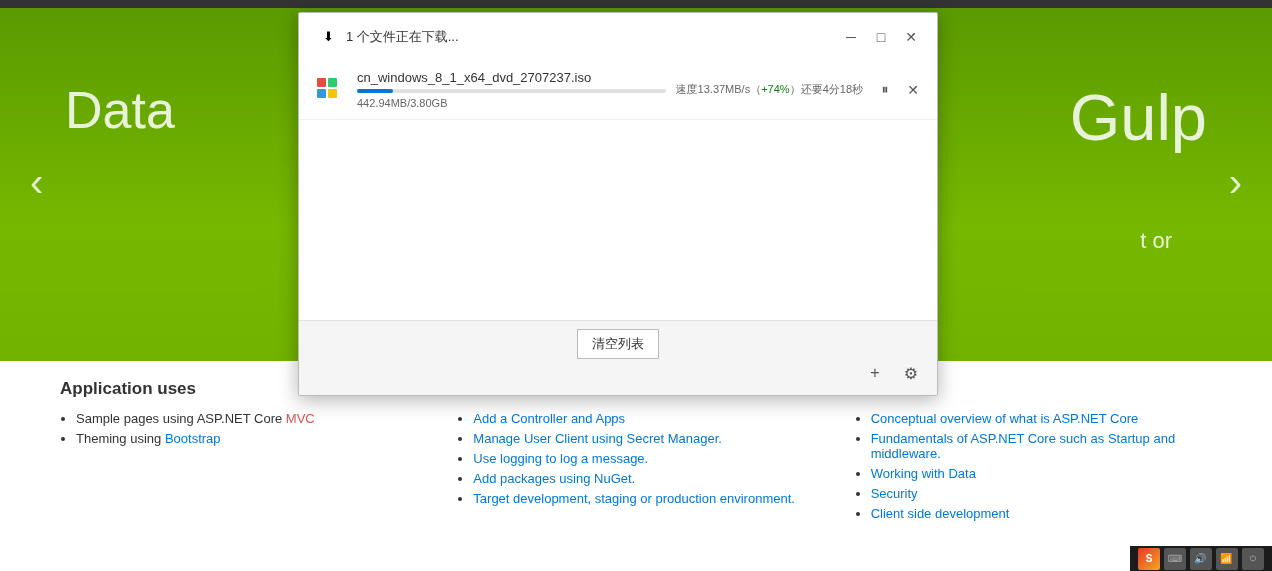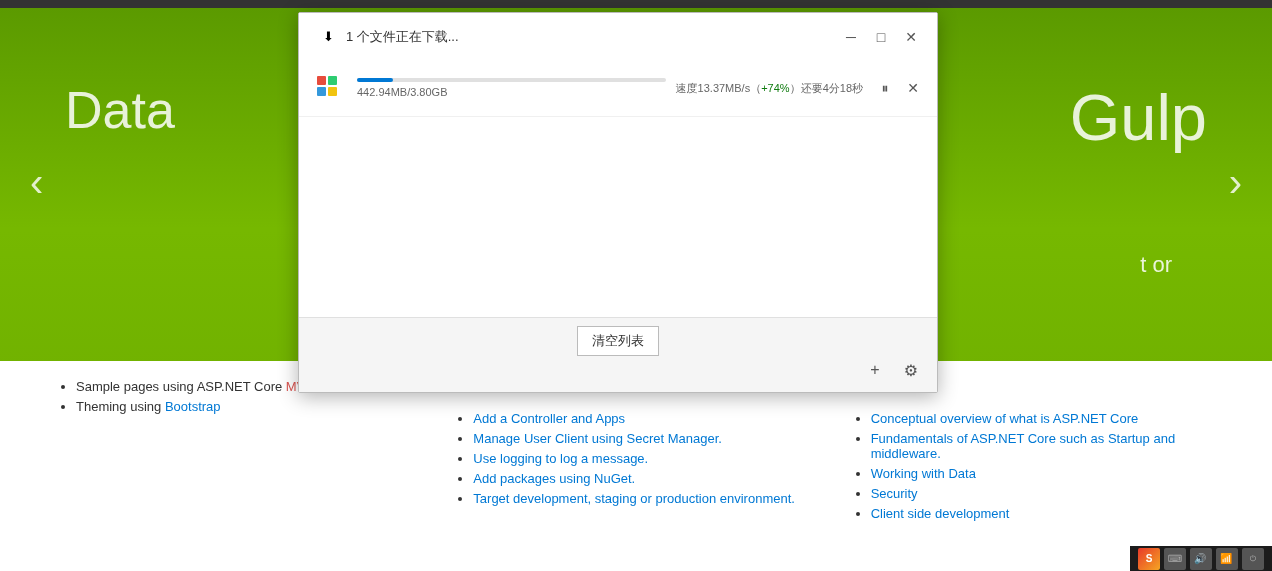--- a/index.html
+++ b/index.html
@@ -69,21 +69,21 @@
       top: 80px;
       right: 65px;
       color: rgba(255,255,255,0.85);
       font-size: 65px;
       font-weight: 300;
       z-index: 2;
     }
 
     .page-subtitle-right {
       position: absolute;
-      top: 252px;
+      top: 228px;
       right: 100px;
       color: rgba(255,255,255,0.85);
       font-size: 22px;
       z-index: 2;
     }
 
     
     .content-area {
       position: absolute;
       bottom: 0; left: 0; right: 0;
@@ -380,20 +380,21 @@
   <div class="download-item">
     <div class="download-file-icon">
       <div class="file-icon-windows">
         <div class="win-square red"></div>
         <div class="win-square green"></div>
         <div class="win-square blue"></div>
         <div class="win-square yellow"></div>
       </div>
     </div>
     <div class="download-info">
+      <div class="download-filename">cn_windows_8_1_x64_dvd_2707237.iso</div>
       <div class="download-progress-bar">
         <div class="download-progress-fill" style="width: 11.6%;"></div>
       </div>
       <div class="download-size">442.94MB/3.80GB</div>
     </div>
     <div class="download-speed-info">
       <span>速度13.37MB/s（</span><span class="speed-green">+74%</span><span>）还要4分18秒</span>
     </div>
     <div class="download-item-controls">
       <button class="item-ctrl-btn">⏸</button>
@@ -408,20 +409,21 @@
     <div class="bottom-icons">
       <div class="bottom-icon-btn">+</div>
       <div class="bottom-icon-btn">⚙</div>
     </div>
   </div>
 </div>
 
 <div class="content-area">
 
   <div class="content-col">
+    <h3>Application uses</h3>
     <ul>
       <li>
         <span>Sample pages using ASP.NET Core </span><span class="red" style="color:#d9534f; cursor:pointer;">MVC</span>
       </li>
       <li>
         <span>Theming using </span><a href="#">Bootstrap</a>
       </li>
     </ul>
   </div>
 

